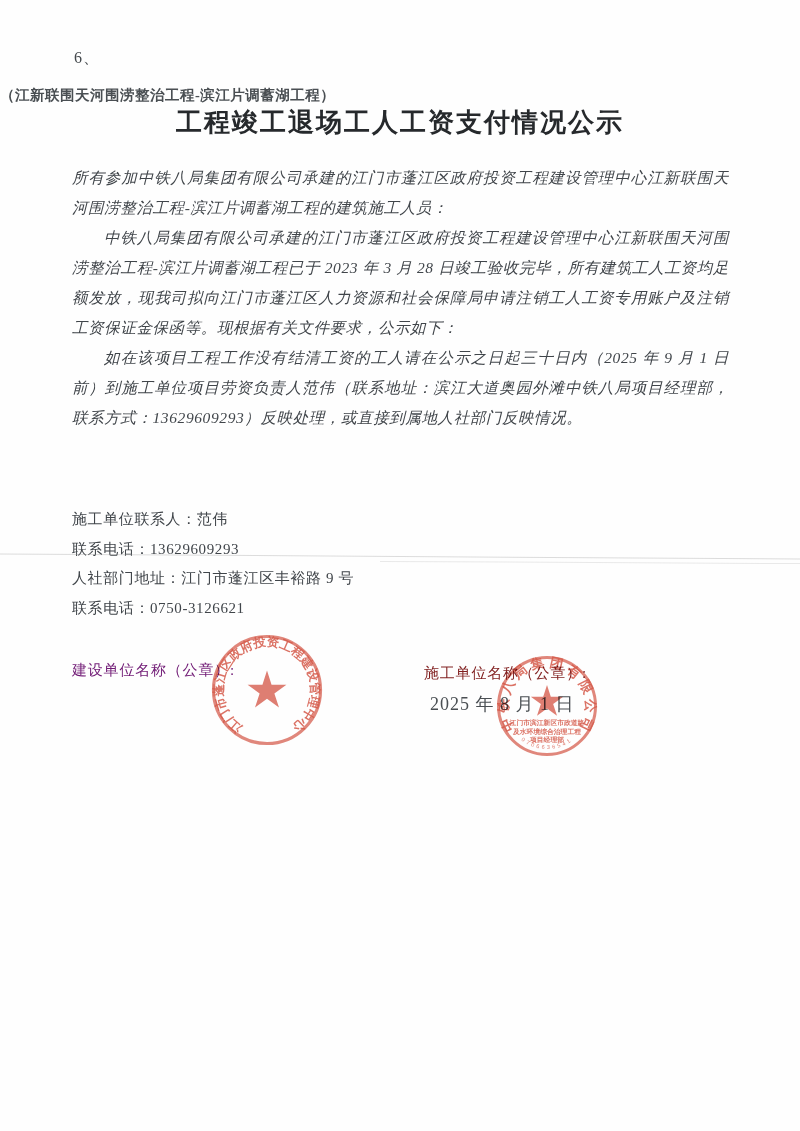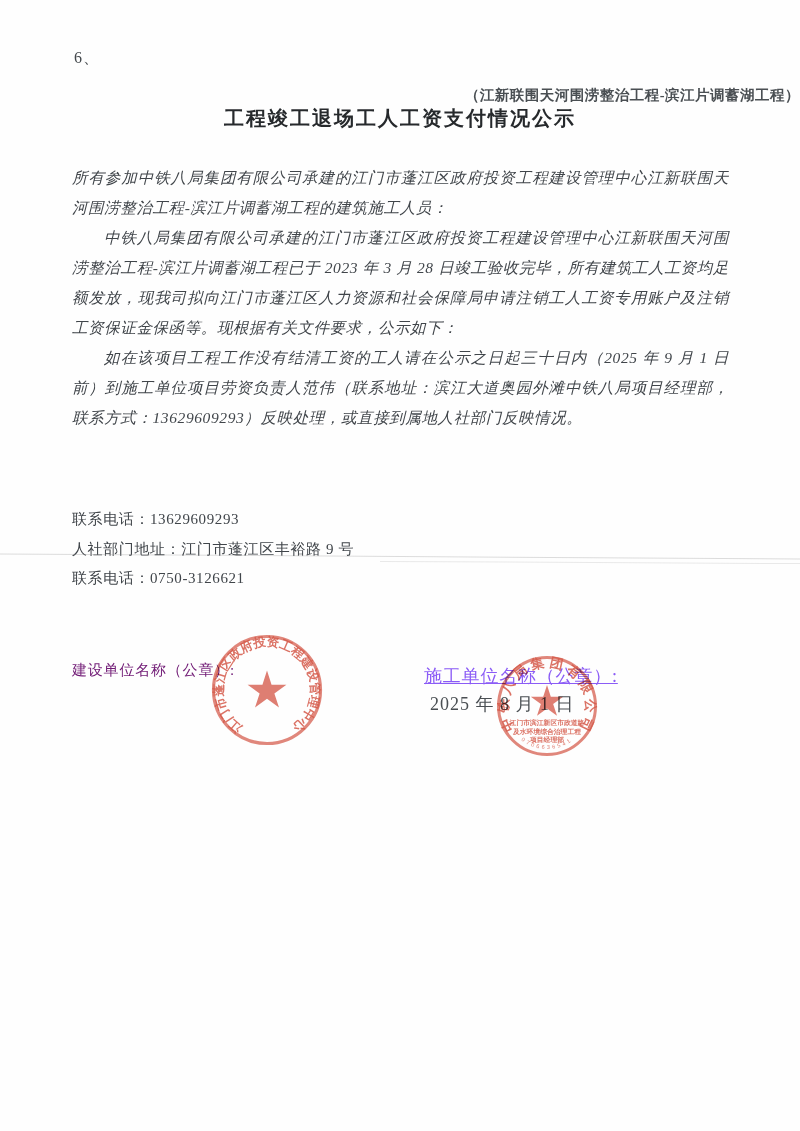--- a/index.html
+++ b/index.html
@@ -10,48 +10,48 @@
     overflow:hidden;
     font-family:"Liberation Serif","DejaVu Serif",serif;
     color:#3c4145;
   }
   .item-no{
     position:absolute;left:74px;top:48px;
     font-size:16px;color:#44494d;letter-spacing:1px;
   }
   .subtitle{
     position:absolute;left:0;top:86px;width:800px;
-    text-align:right;font-size:14.5px;font-weight:600;
+    text-align:left;font-size:14.5px;font-weight:600;
     color:#4a4f53;letter-spacing:0.5px;
   }
   .title{
     position:absolute;left:0;top:105px;width:800px;margin:0;
     text-align:center;
     font-family:"Liberation Sans","DejaVu Sans",sans-serif;
-    font-size:20px;font-weight:700;color:#26292c;letter-spacing:2px;
+    font-size:26px;font-weight:700;color:#26292c;letter-spacing:2px;
   }
   .body-text{
     position:absolute;left:72px;top:163px;width:657px;
   }
   .body-text p{
     margin:0;font-size:15.5px;line-height:30px;
     letter-spacing:0.6px;text-align:justify;color:#40454a;font-style:italic;
   }
   .body-text p.indent{text-indent:32px;}
   .contact{
     position:absolute;left:72px;top:505px;width:600px;
     font-size:15px;line-height:29.5px;letter-spacing:0.6px;color:#40454a;
   }
   .sig-left-label{
     position:absolute;left:72px;top:661px;
     font-size:15px;letter-spacing:0.8px;color:#701a75;
   }
   .sig-right-label{
     position:absolute;left:424px;top:664px;
-    font-size:18px;letter-spacing:0.8px;color:#8b5cf6;text-decoration:underline;
+    font-size:15px;letter-spacing:0.8px;color:#7f1d1d;
   }
   .sig-date{
     position:absolute;left:430px;top:692px;
     font-size:18px;letter-spacing:1px;color:#4a4f53;
   }
   .seal{
     position:absolute;
     mix-blend-mode:multiply;
     filter:blur(0.4px);
     pointer-events:none;
@@ -80,20 +80,21 @@
 
   <h1 class="title">工程竣工退场工人工资支付情况公示</h1>
 
   <div class="body-text">
     <p>所有参加中铁八局集团有限公司承建的江门市蓬江区政府投资工程建设管理中心江新联围天河围涝整治工程-滨江片调蓄湖工程的建筑施工人员：</p>
     <p class="indent">中铁八局集团有限公司承建的江门市蓬江区政府投资工程建设管理中心江新联围天河围涝整治工程-滨江片调蓄湖工程已于 2023 年 3 月 28 日竣工验收完毕，所有建筑工人工资均足额发放，现我司拟向江门市蓬江区人力资源和社会保障局申请注销工人工资专用账户及注销工资保证金保函等。现根据有关文件要求，公示如下：</p>
     <p class="indent">如在该项目工程工作没有结清工资的工人请在公示之日起三十日内（2025 年 9 月 1 日前）到施工单位项目劳资负责人范伟（联系地址：滨江大道奥园外滩中铁八局项目经理部，联系方式：13629609293）反映处理，或直接到属地人社部门反映情况。</p>
   </div>
 
   <div class="contact">
+    <div>施工单位联系人：范伟</div>
     <div>联系电话：13629609293</div>
     <div>人社部门地址：江门市蓬江区丰裕路 9 号</div>
     <div>联系电话：0750-3126621</div>
   </div>
 
   <div class="sig-left-label">建设单位名称（公章）:</div>
 
   <div class="sig-right-label">施工单位名称（公章）:</div>
 
   <div class="sig-date">2025 年 8 月 1 日</div>

